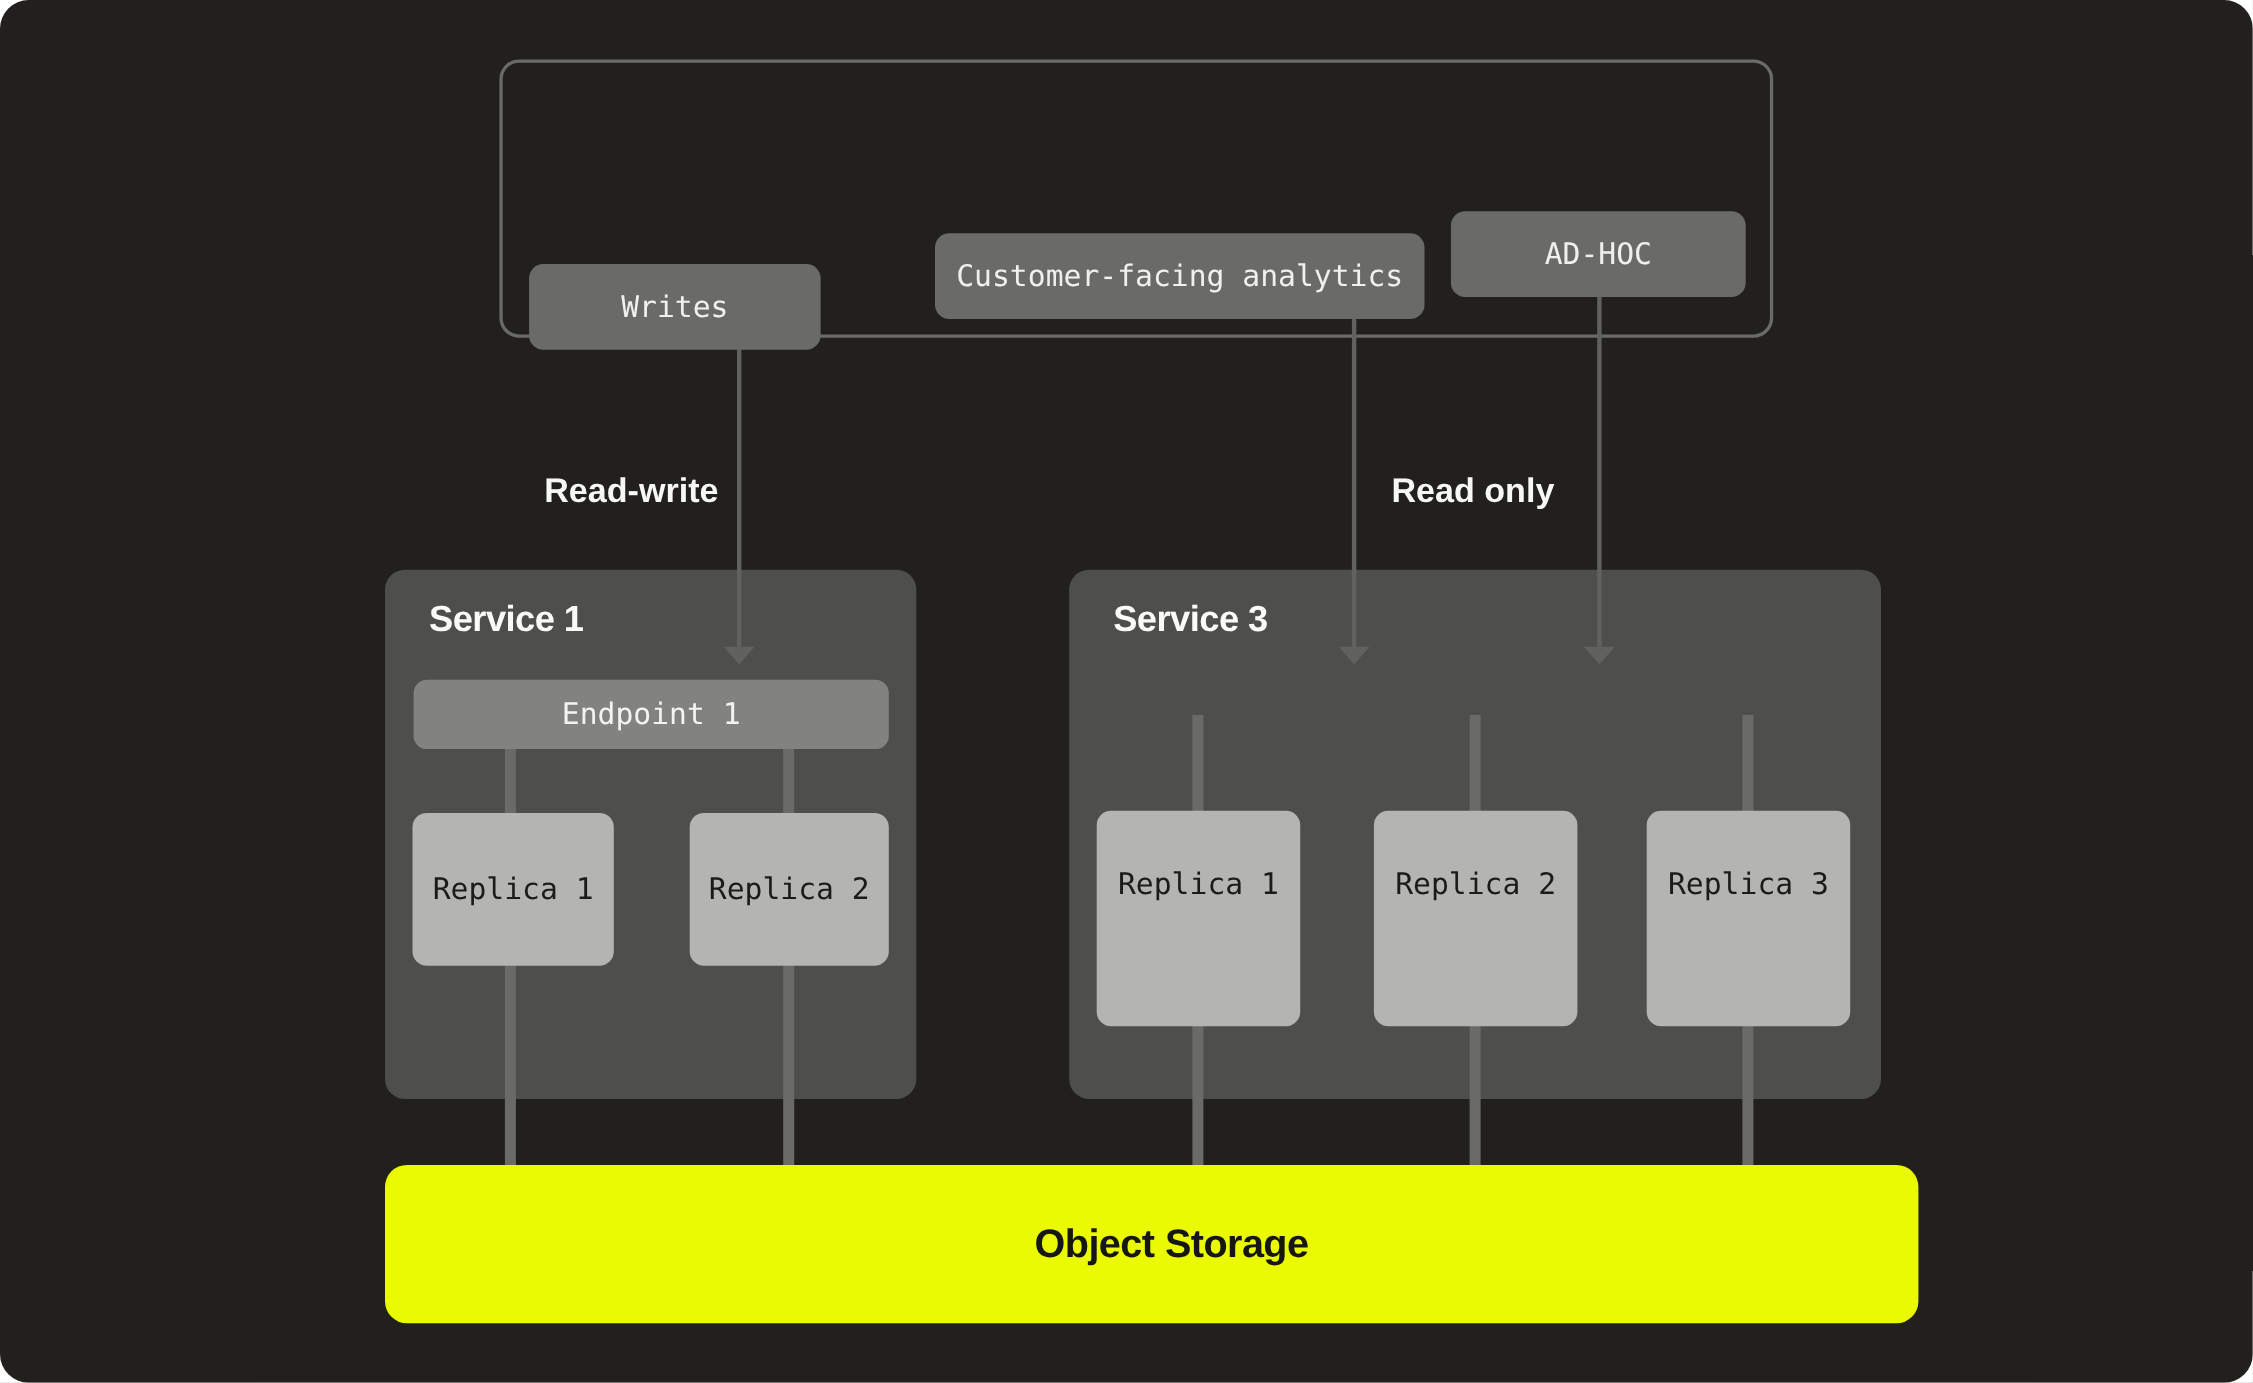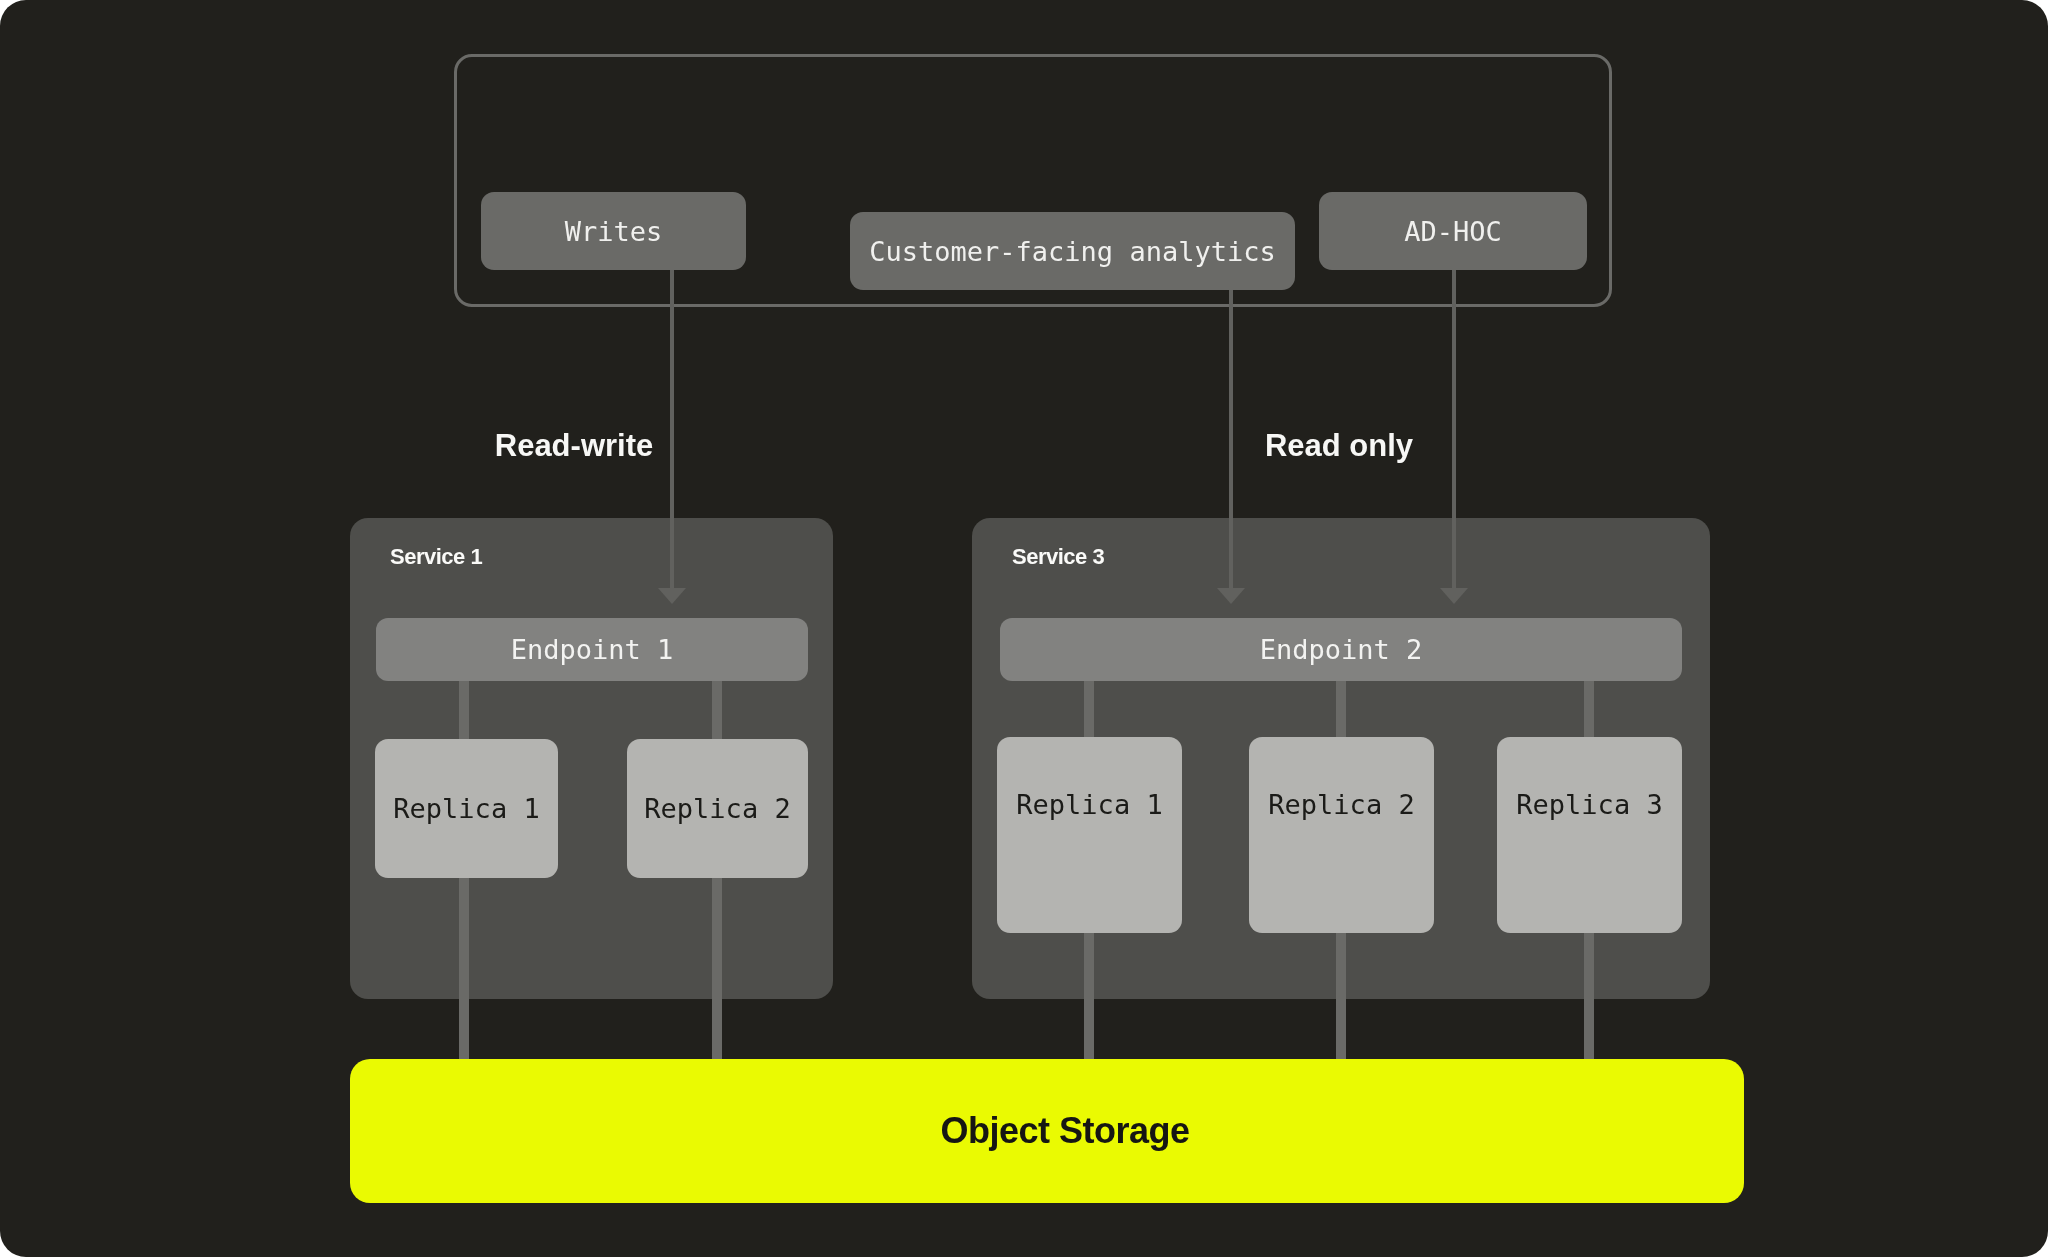--- a/index.html
+++ b/index.html
@@ -25,21 +25,21 @@
     text-align:center; font-size:38px; font-weight:bold; color:#f7f7f5;
     letter-spacing:-0.5px; z-index:3;
   }
   .chip {
     position:absolute; top:192px; height:78px;
     background:#6a6a67; border-radius:13px;
     display:flex; align-items:center; justify-content:center;
     font-family:"DejaVu Sans Mono", monospace; font-size:27px; color:#f0f0ee;
     z-index:3;
   }
-  .chip-writes { left:481px; width:265px; }
+  .chip-writes { left:481px; width:265px;margin-top:48px; }
   .chip-cfa    { left:850px; width:445px;margin-top:20px; }
   .chip-adhoc  { left:1319px; width:268px; }
 
   
   .arrow-line {
     position:absolute; width:4px; top:270px; height:318px;
     background:#61615e; z-index:2;
   }
   .arrow-head {
     position:absolute; top:588px; width:0; height:0;
@@ -59,21 +59,21 @@
 
   
   .service {
     position:absolute; top:518px; height:481px;
     background:#4e4e4b; border-radius:18px; z-index:1;
   }
   .service-1 { left:350px; width:483px; }
   .service-2 { left:972px; width:738px; }
   .service-title {
     position:absolute; left:40px; top:26px;
-    font-size:22px; font-weight:bold; color:#fafaf8; letter-spacing:-0.5px;
+    font-size:33px; font-weight:bold; color:#fafaf8; letter-spacing:-0.5px;
   }
 
   
   .connector {
     position:absolute; width:10px; top:650px; height:412px;
     background:#6a6a67; z-index:2;
   }
   .c-s1r1 { left:459px; }
   .c-s1r2 { left:712px; }
   .c-s2r1 { left:1084px; }
@@ -144,21 +144,20 @@
       <div class="service-title">Service 3</div>
     </div>
 
     <div class="connector c-s1r1"></div>
     <div class="connector c-s1r2"></div>
     <div class="connector c-s2r1"></div>
     <div class="connector c-s2r2"></div>
     <div class="connector c-s2r3"></div>
 
     <div class="endpoint endpoint-1">Endpoint 1</div>
-    <div class="endpoint endpoint-2">Endpoint 2</div>
 
     <div class="replica replica-mid r-s1-1">Replica 1</div>
     <div class="replica replica-mid r-s1-2">Replica 2</div>
     <div class="replica replica-tall r-s2-1">Replica 1</div>
     <div class="replica replica-tall r-s2-2">Replica 2</div>
     <div class="replica replica-tall r-s2-3">Replica 3</div>
 
     <div class="storage">Object Storage</div>
 
   </div>

